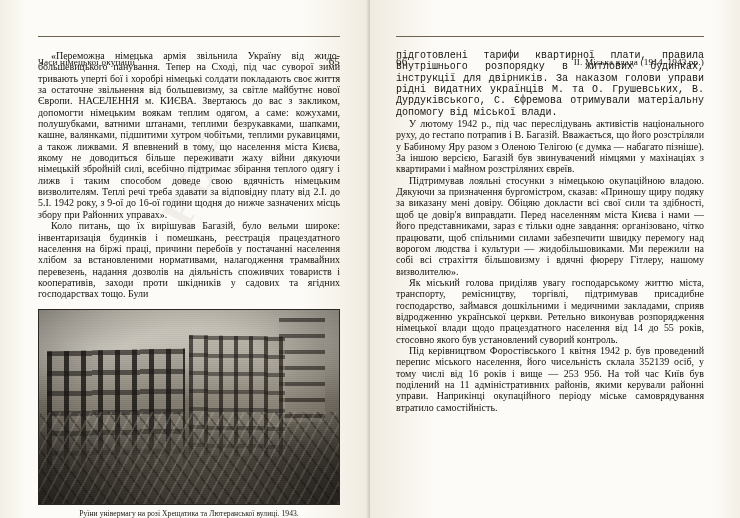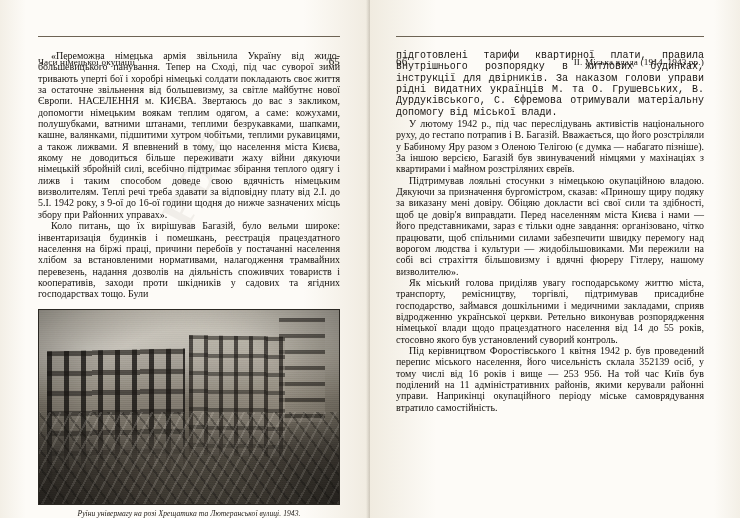--- a/index.html
+++ b/index.html
@@ -154,21 +154,20 @@
       repeating-linear-gradient(0deg, rgba(255,255,255,0.035) 0px, rgba(255,255,255,0.035) 1px, rgba(0,0,0,0.04) 1px, rgba(0,0,0,0.04) 2px);
     mix-blend-mode: overlay;
   }
   .ph-vignette {
     position: absolute; inset: 0;
     background: radial-gradient(ellipse at 50% 45%, rgba(0,0,0,0) 45%, rgba(0,0,0,0.38) 100%);
   }
   figcaption {
     margin-top: 4px;
     font-size: 7.6px;
-    font-style: italic;
     text-align: center;
     letter-spacing: 0.05px;
     color: #1b1713;
   }
   .watermark2 {
     position: absolute;
     left: 150px;
     top: 210px;
     font-size: 46px;
     font-weight: bold;

